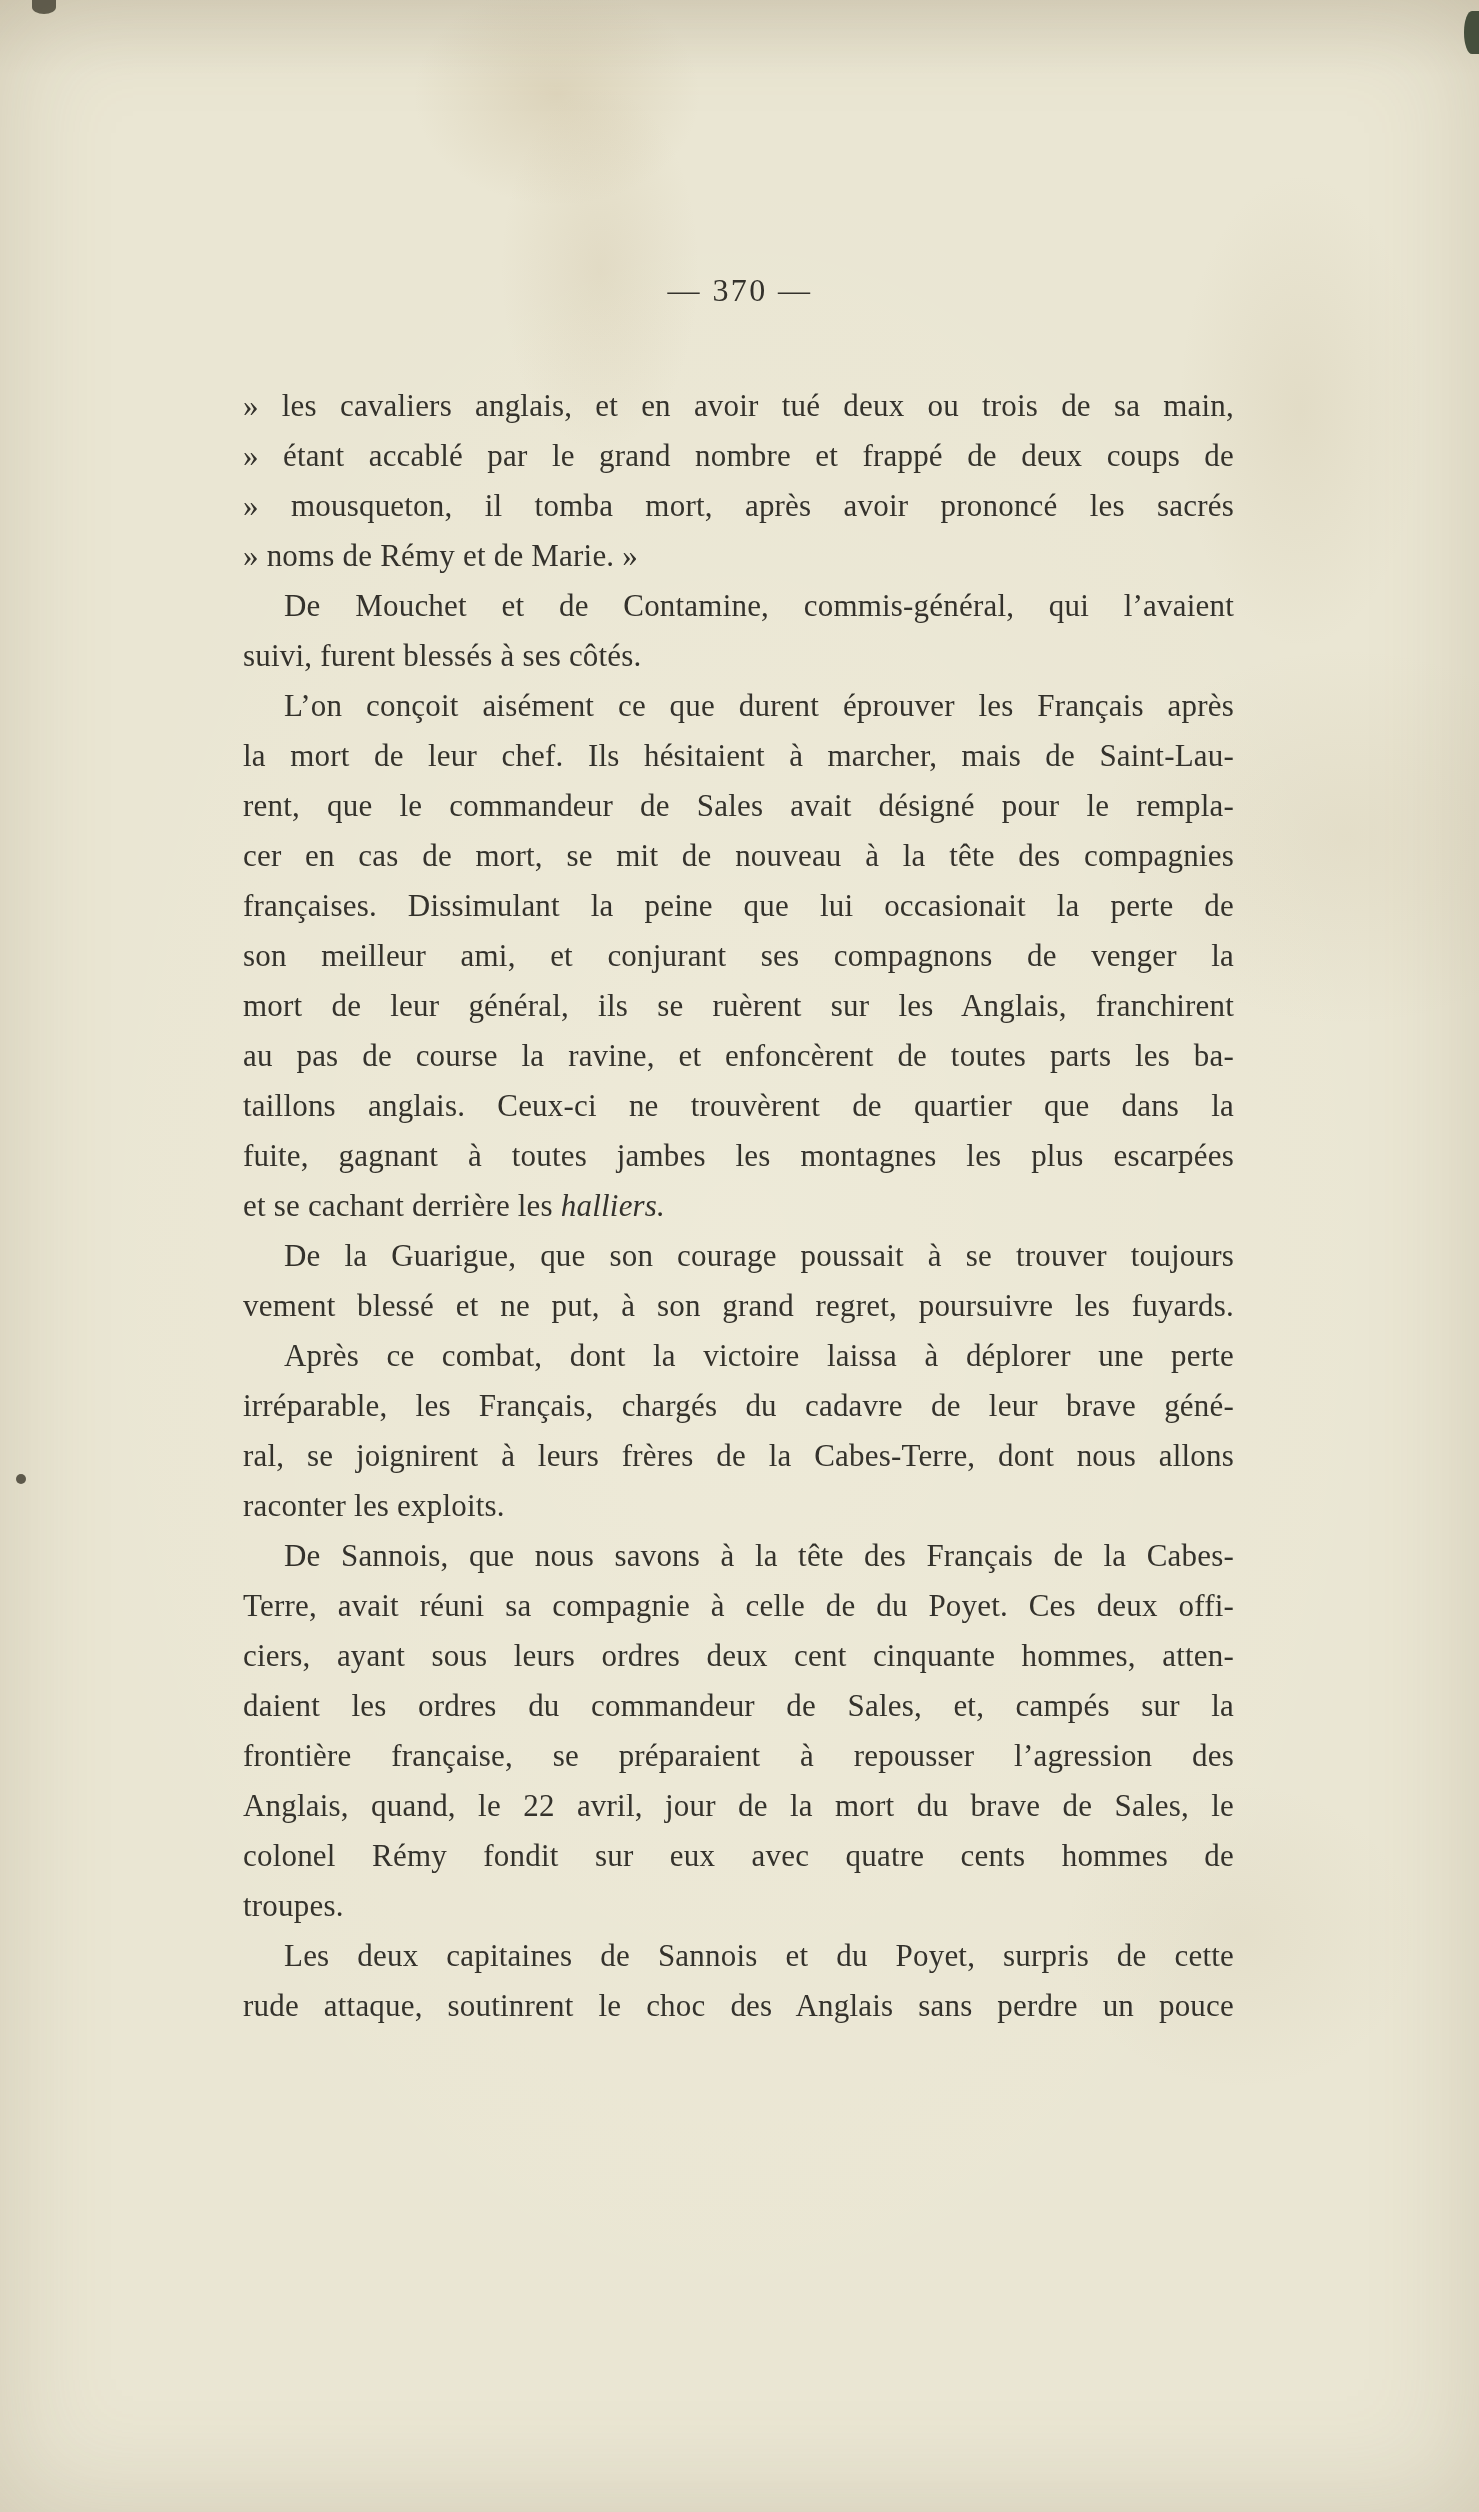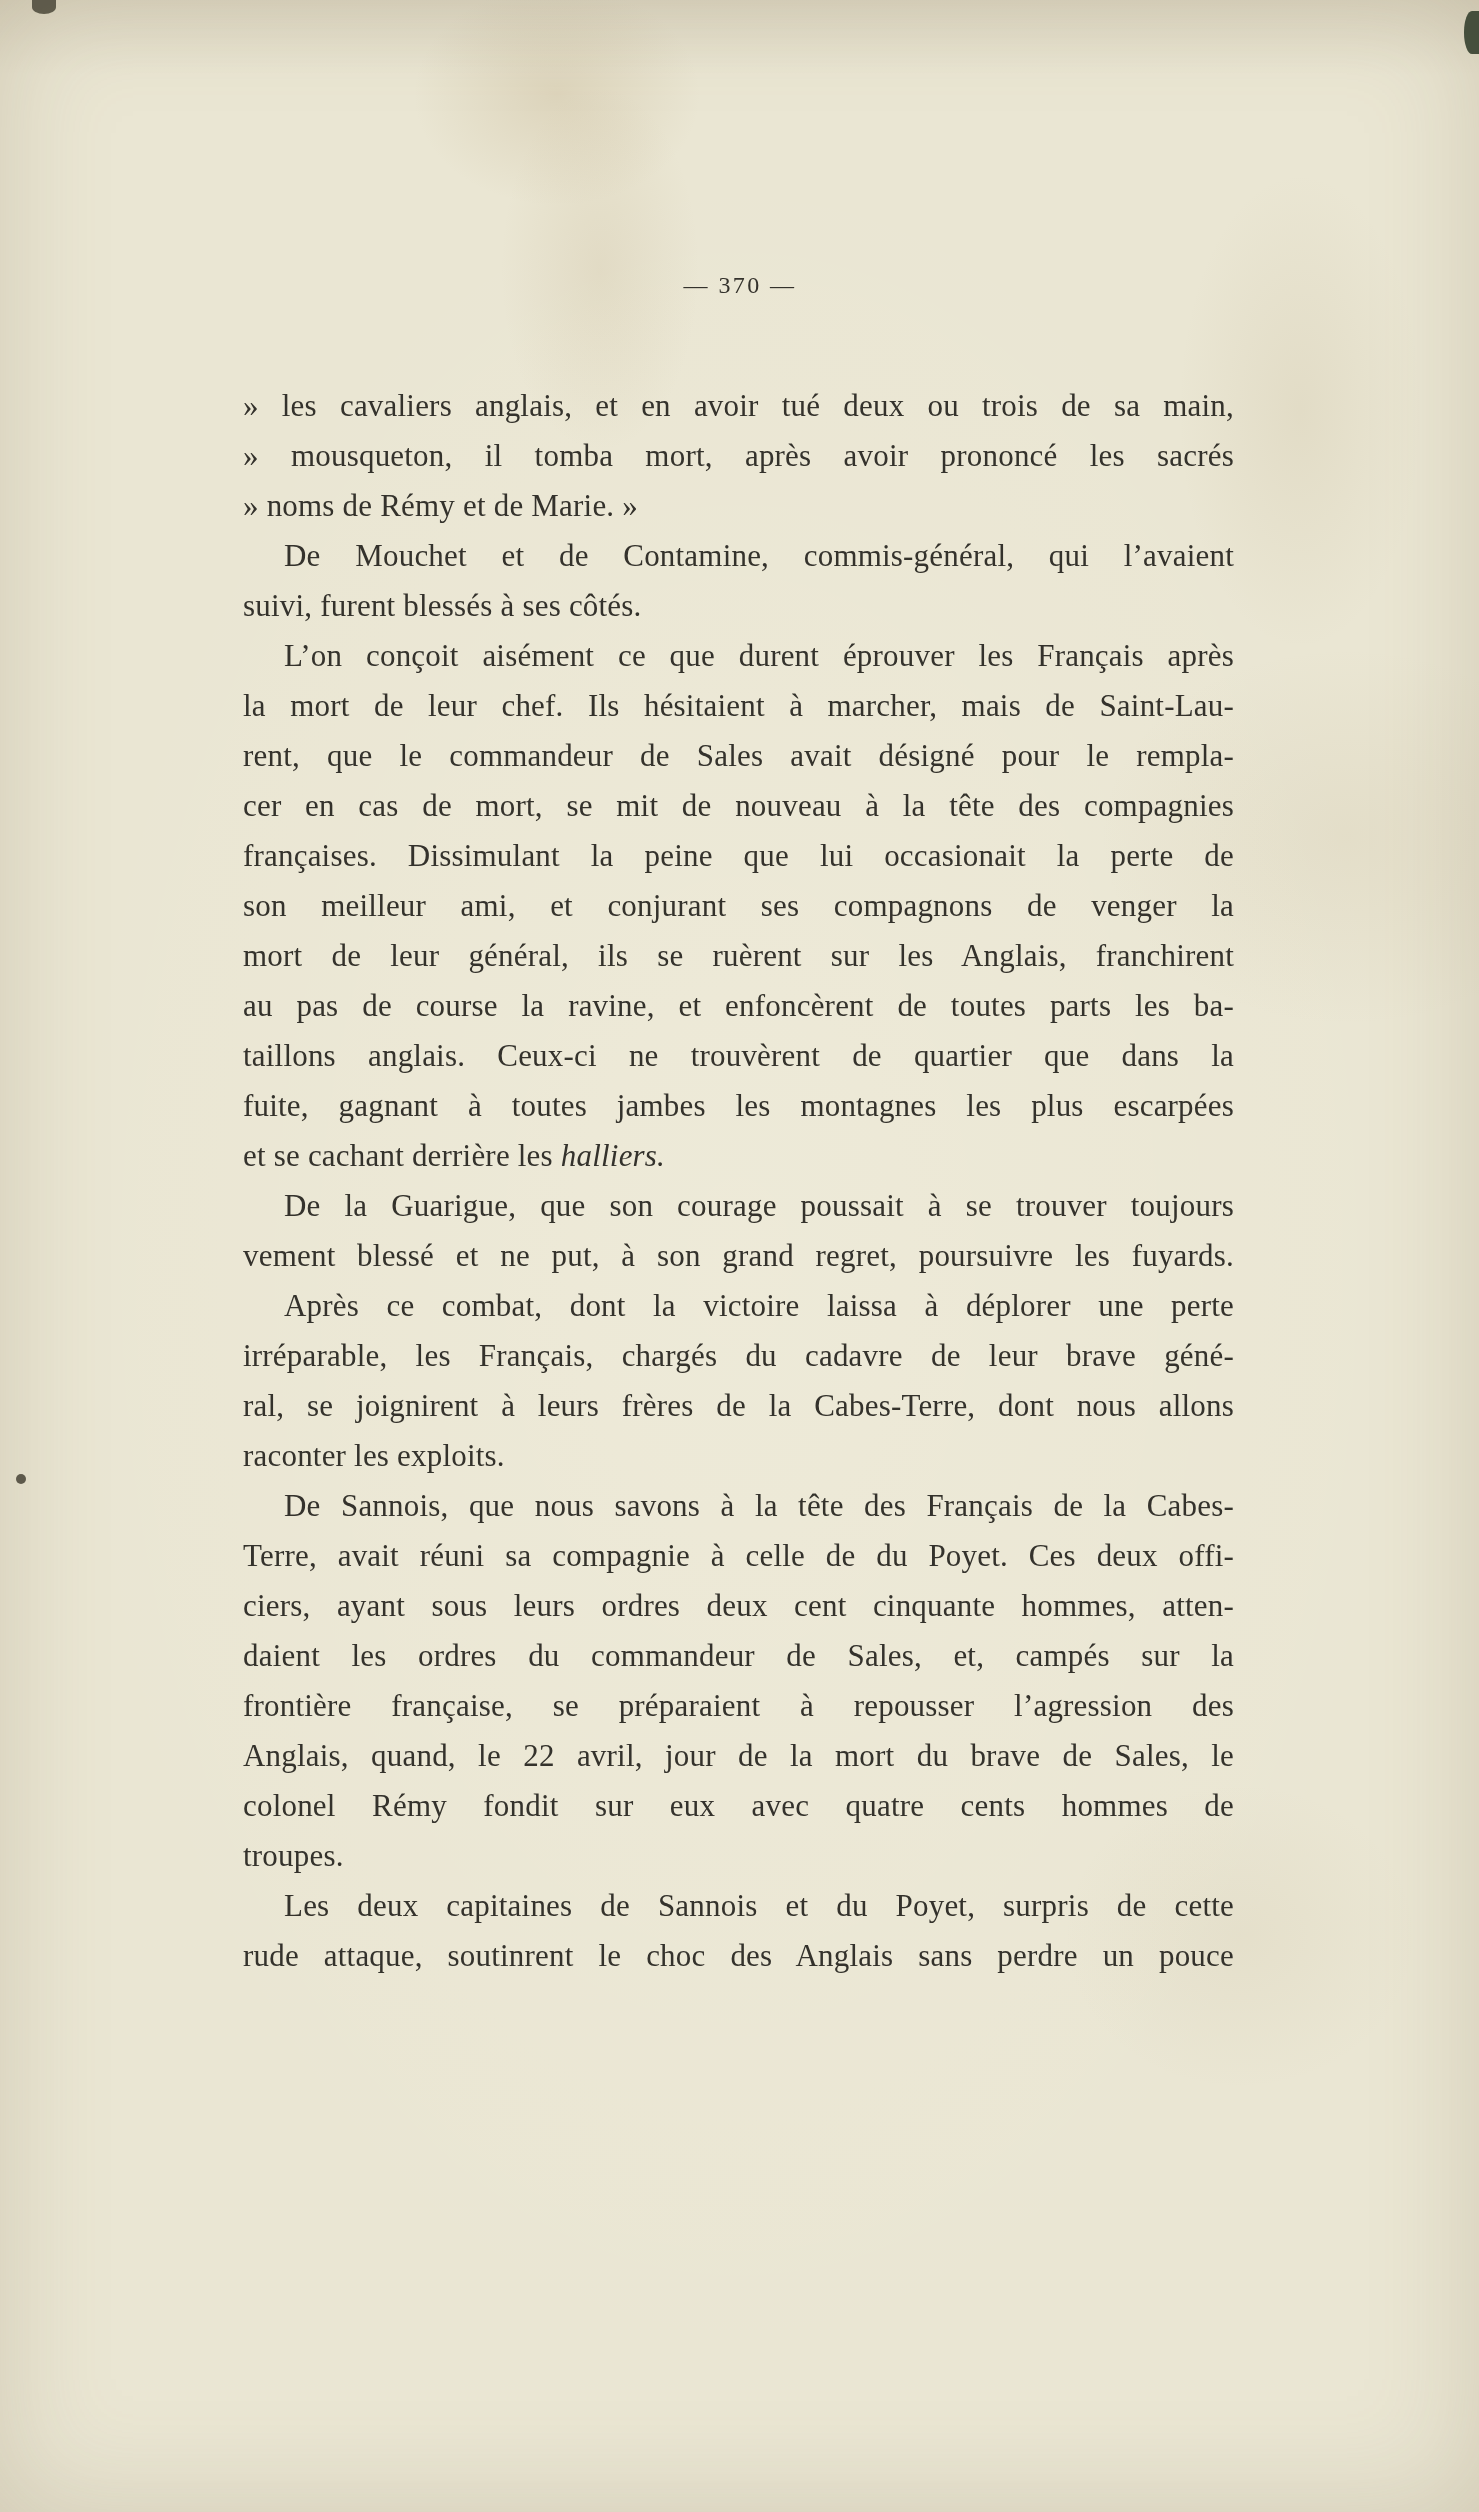--- a/index.html
+++ b/index.html
@@ -30,21 +30,21 @@
       linear-gradient(180deg, rgba(120,100,70,0.10), rgba(120,100,70,0) 3%);
     box-shadow: inset 0 0 111px rgba(120,100,70,0.22);
     color: var(--ink);
   }
   .page-number {
     position: absolute;
     top: 272px;
     left: 0;
     width: 100%;
     text-align: center;
-    font-size: 24px;
+    font-size: 32px;
     letter-spacing: 2.4px;
     color: var(--ink);
   }
   .text-block {
     position: absolute;
     left: 243px;
     top: 381px;
     width: 991px;
     font-size: 31px;
     line-height: 50px;
@@ -65,20 +65,21 @@
 
 <div class="page">
   <div class="speck" id="speck-a"></div>
   <div class="speck" id="speck-b"></div>
   <div class="speck" id="speck-c"></div>
 
   <div class="page-number">— 370 —</div>
 
   <div class="text-block">
       <div class="line just"><span>» les cavaliers anglais, et en avoir tué deux ou trois de sa main,</span></div>
+      <div class="line just"><span>» étant accablé par le grand nombre et frappé de deux coups de</span></div>
       <div class="line just"><span>» mousqueton, il tomba mort, après avoir prononcé les sacrés</span></div>
       <div class="line"><span>» noms de Rémy et de Marie. »</span></div>
       <div class="line indent just"><span>De Mouchet et de Contamine, commis-général, qui l’avaient</span></div>
       <div class="line"><span>suivi, furent blessés à ses côtés.</span></div>
       <div class="line indent just"><span>L’on conçoit aisément ce que durent éprouver les Français après</span></div>
       <div class="line just"><span>la mort de leur chef. Ils hésitaient à marcher, mais de Saint-Lau-</span></div>
       <div class="line just"><span>rent, que le commandeur de Sales avait désigné pour le rempla-</span></div>
       <div class="line just"><span>cer en cas de mort, se mit de nouveau à la tête des compagnies</span></div>
       <div class="line just"><span>françaises. Dissimulant la peine que lui occasionait la perte de</span></div>
       <div class="line just"><span>son meilleur ami, et conjurant ses compagnons de venger la</span></div>

